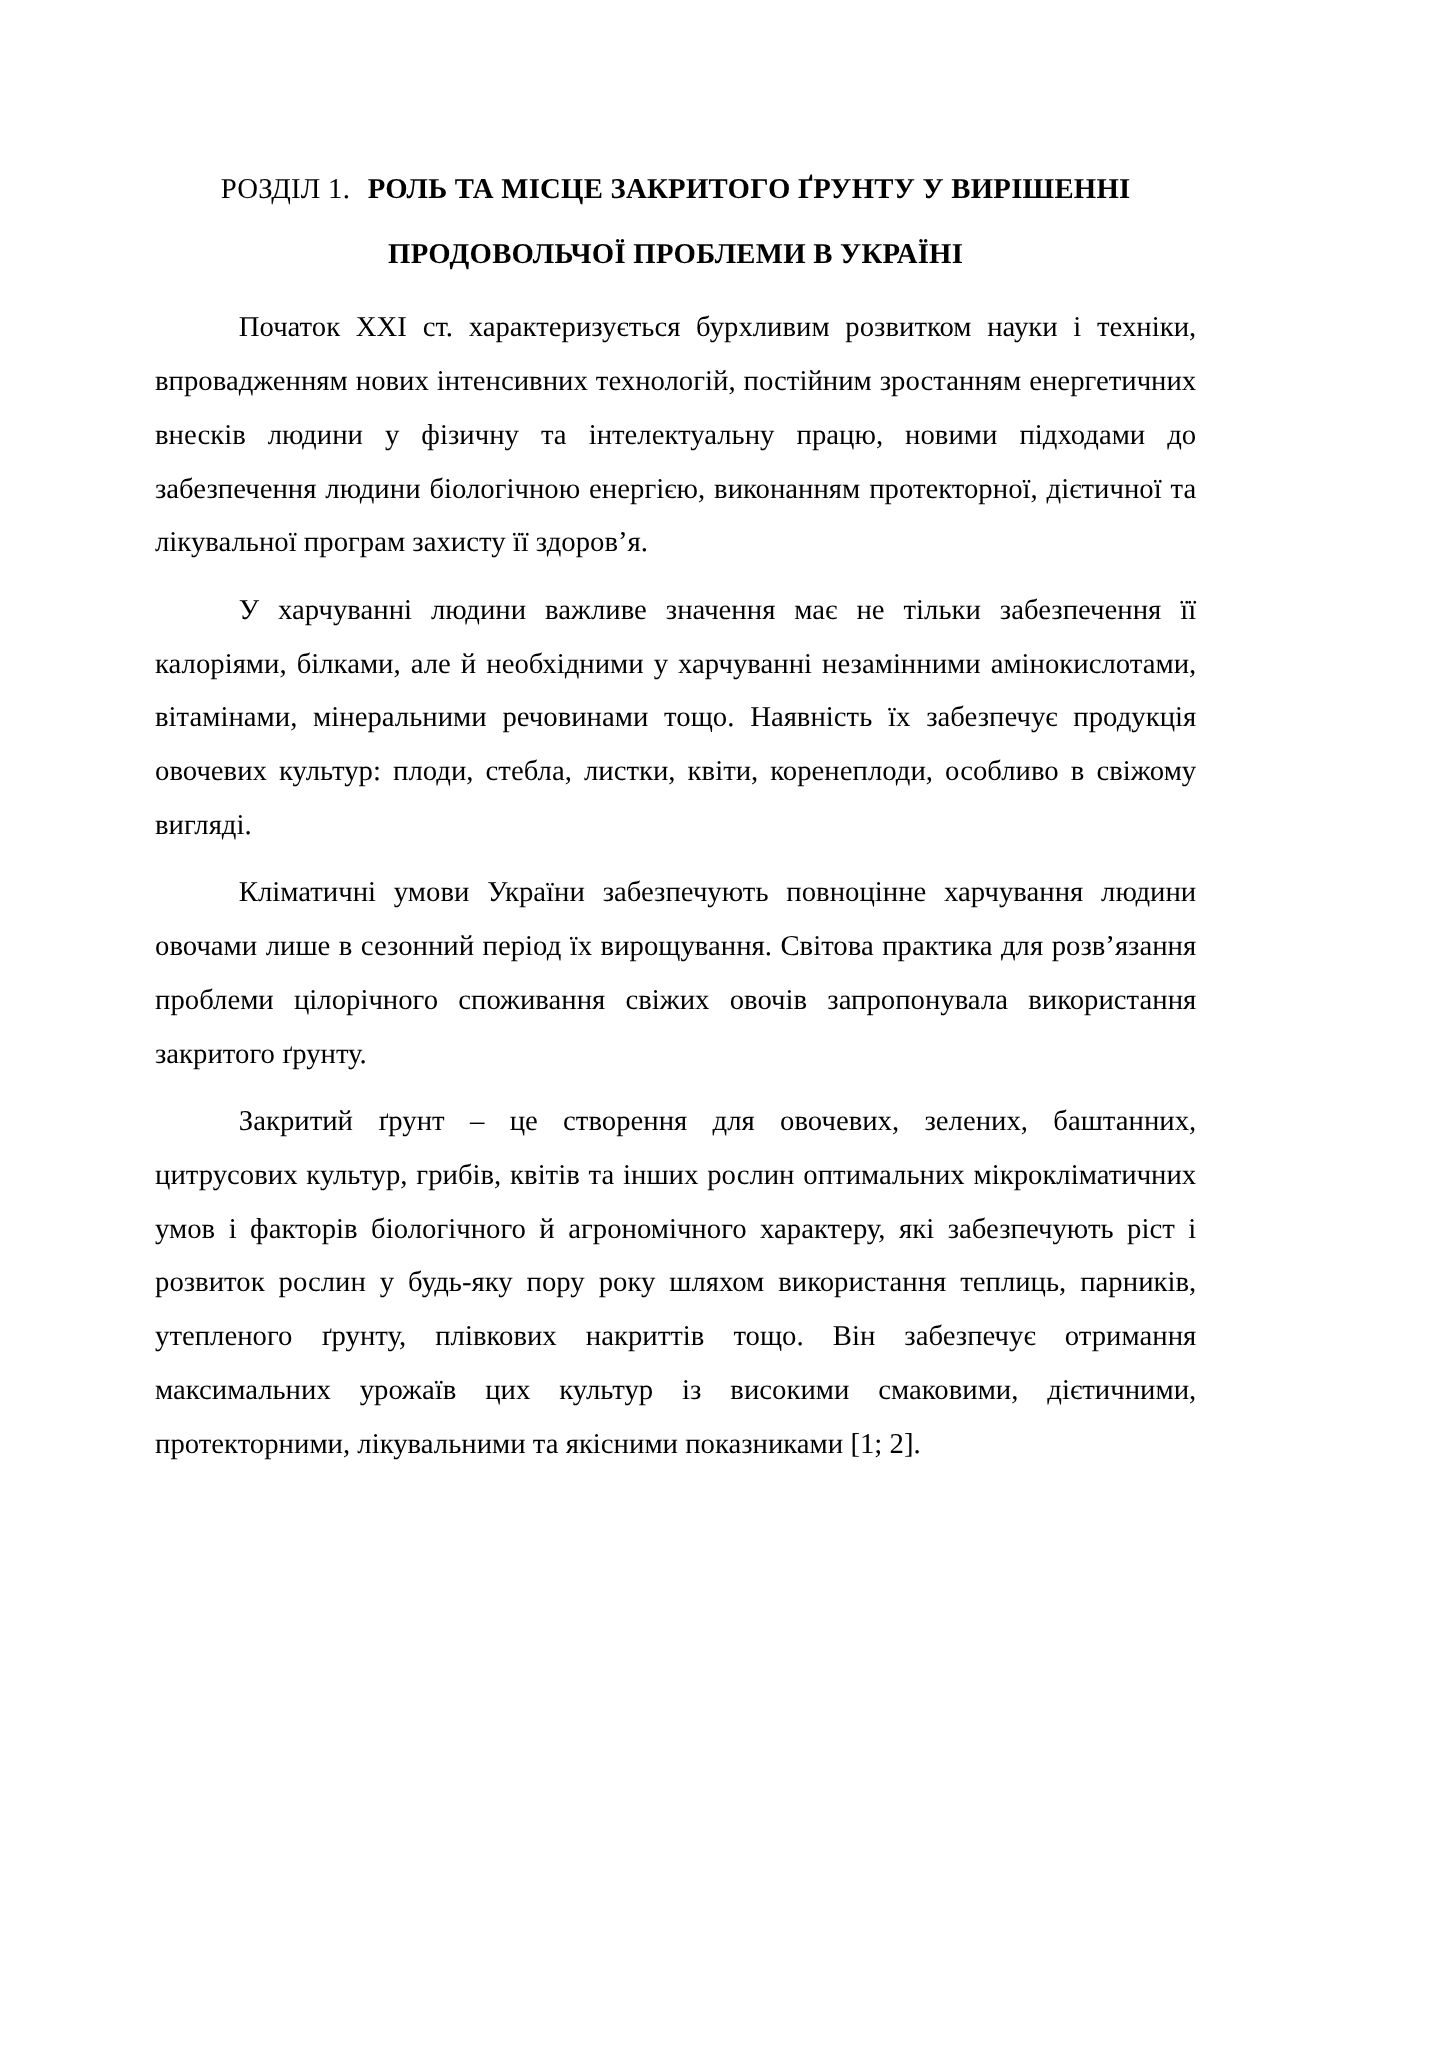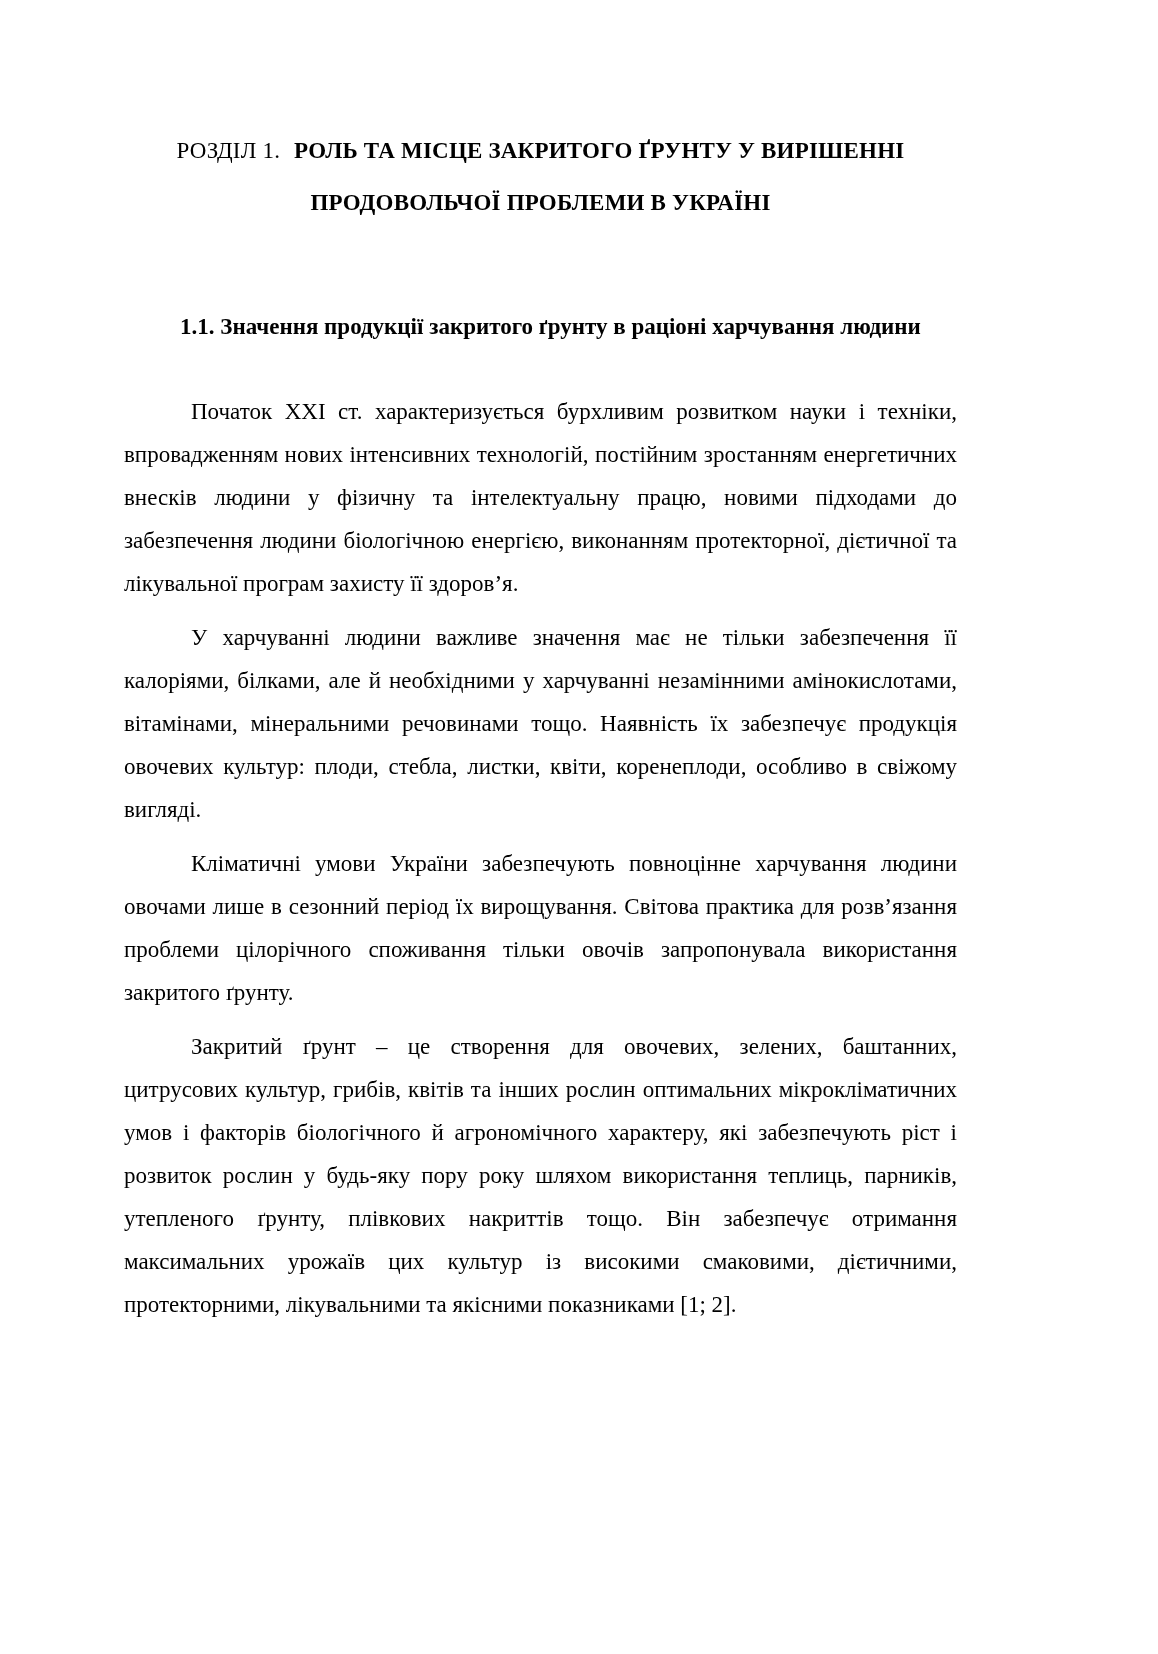--- a/index.html
+++ b/index.html
@@ -58,22 +58,21 @@
     line-height: 26px;
   }
 </style>
 </head>
 <body>
 
 <div class="page">
 
   <h1 class="chapter-heading"><span class="chapter-label">РОЗДІЛ 1.</span><span class="chapter-title">РОЛЬ ТА МІСЦЕ ЗАКРИТОГО ҐРУНТУ У ВИРІШЕННІ ПРОДОВОЛЬЧОЇ ПРОБЛЕМИ В УКРАЇНІ</span></h1>
 
-  <h2 class="section-heading">1.1. Значення продукції закритого ґрунту в раціоні харчування людини</h2>
 
   <p class="body-paragraph">Початок ХХІ ст. характеризується бурхливим розвитком науки і техніки, впровадженням нових інтенсивних технологій, постійним зростанням енергетичних внесків людини у фізичну та інтелектуальну працю, новими підходами до забезпечення людини біологічною енергією, виконанням протекторної, дієтичної та лікувальної програм захисту її здоров’я.</p>
   <p class="body-paragraph">У харчуванні людини важливе значення має не тільки забезпечення її калоріями, білками, але й необхідними у харчуванні незамінними амінокислотами, вітамінами, мінеральними речовинами тощо. Наявність їх забезпечує продукція овочевих культур: плоди, стебла, листки, квіти, коренеплоди, особливо в свіжому вигляді.</p>
-  <p class="body-paragraph">Кліматичні умови України забезпечують повноцінне харчування людини овочами лише в сезонний період їх вирощування. Світова практика для розв’язання проблеми цілорічного споживання тільки овочів запропонувала використання закритого ґрунту.</p>
+  <p class="body-paragraph">Кліматичні умови України забезпечують повноцінне харчування людини овочами лише в сезонний період їх вирощування. Світова практика для розв’язання проблеми цілорічного споживання свіжих овочів запропонувала використання закритого ґрунту.</p>
   <p class="body-paragraph">Закритий ґрунт – це створення для овочевих, зелених, баштанних, цитрусових культур, грибів, квітів та інших рослин оптимальних мікрокліматичних умов і факторів біологічного й агрономічного характеру, які забезпечують ріст і розвиток рослин у будь-яку пору року шляхом використання теплиць, парників, утепленого ґрунту, плівкових накриттів тощо. Він забезпечує отримання максимальних урожаїв цих культур із високими смаковими, дієтичними, протекторними, лікувальними та якісними показниками [1; 2].</p>
 
   <div class="page-number">5</div>
 
 </div>
 
 </body></html>

